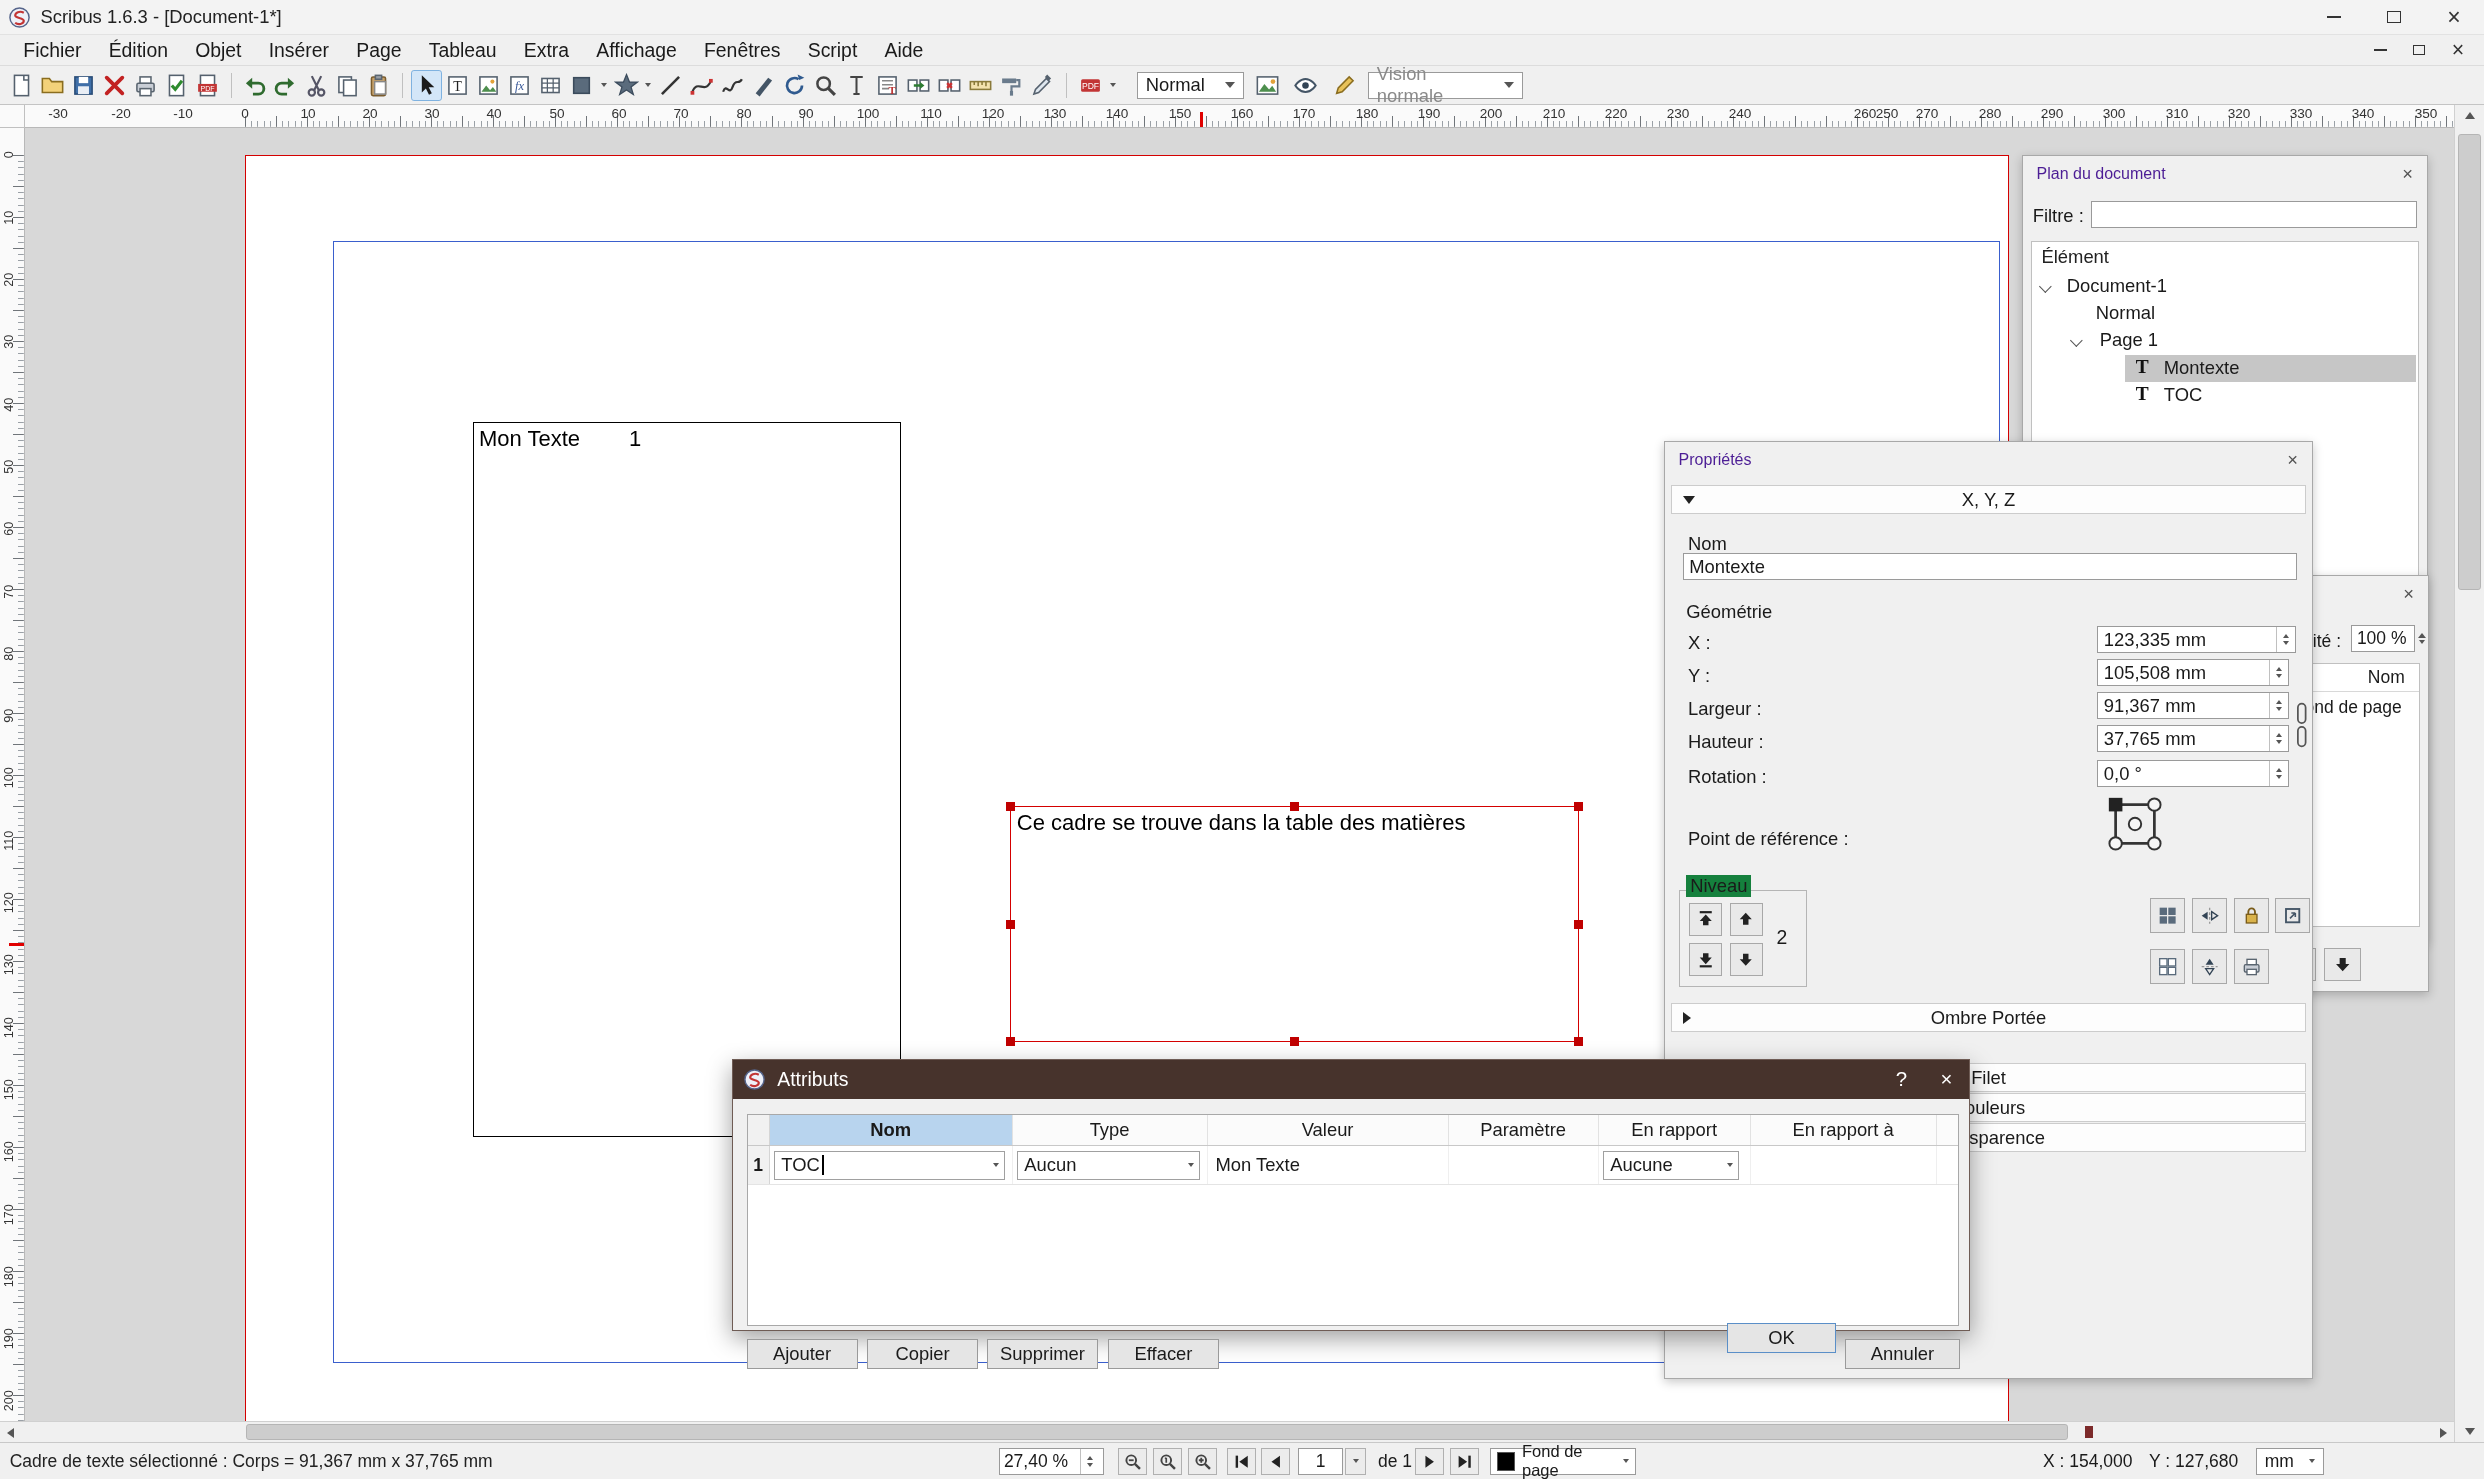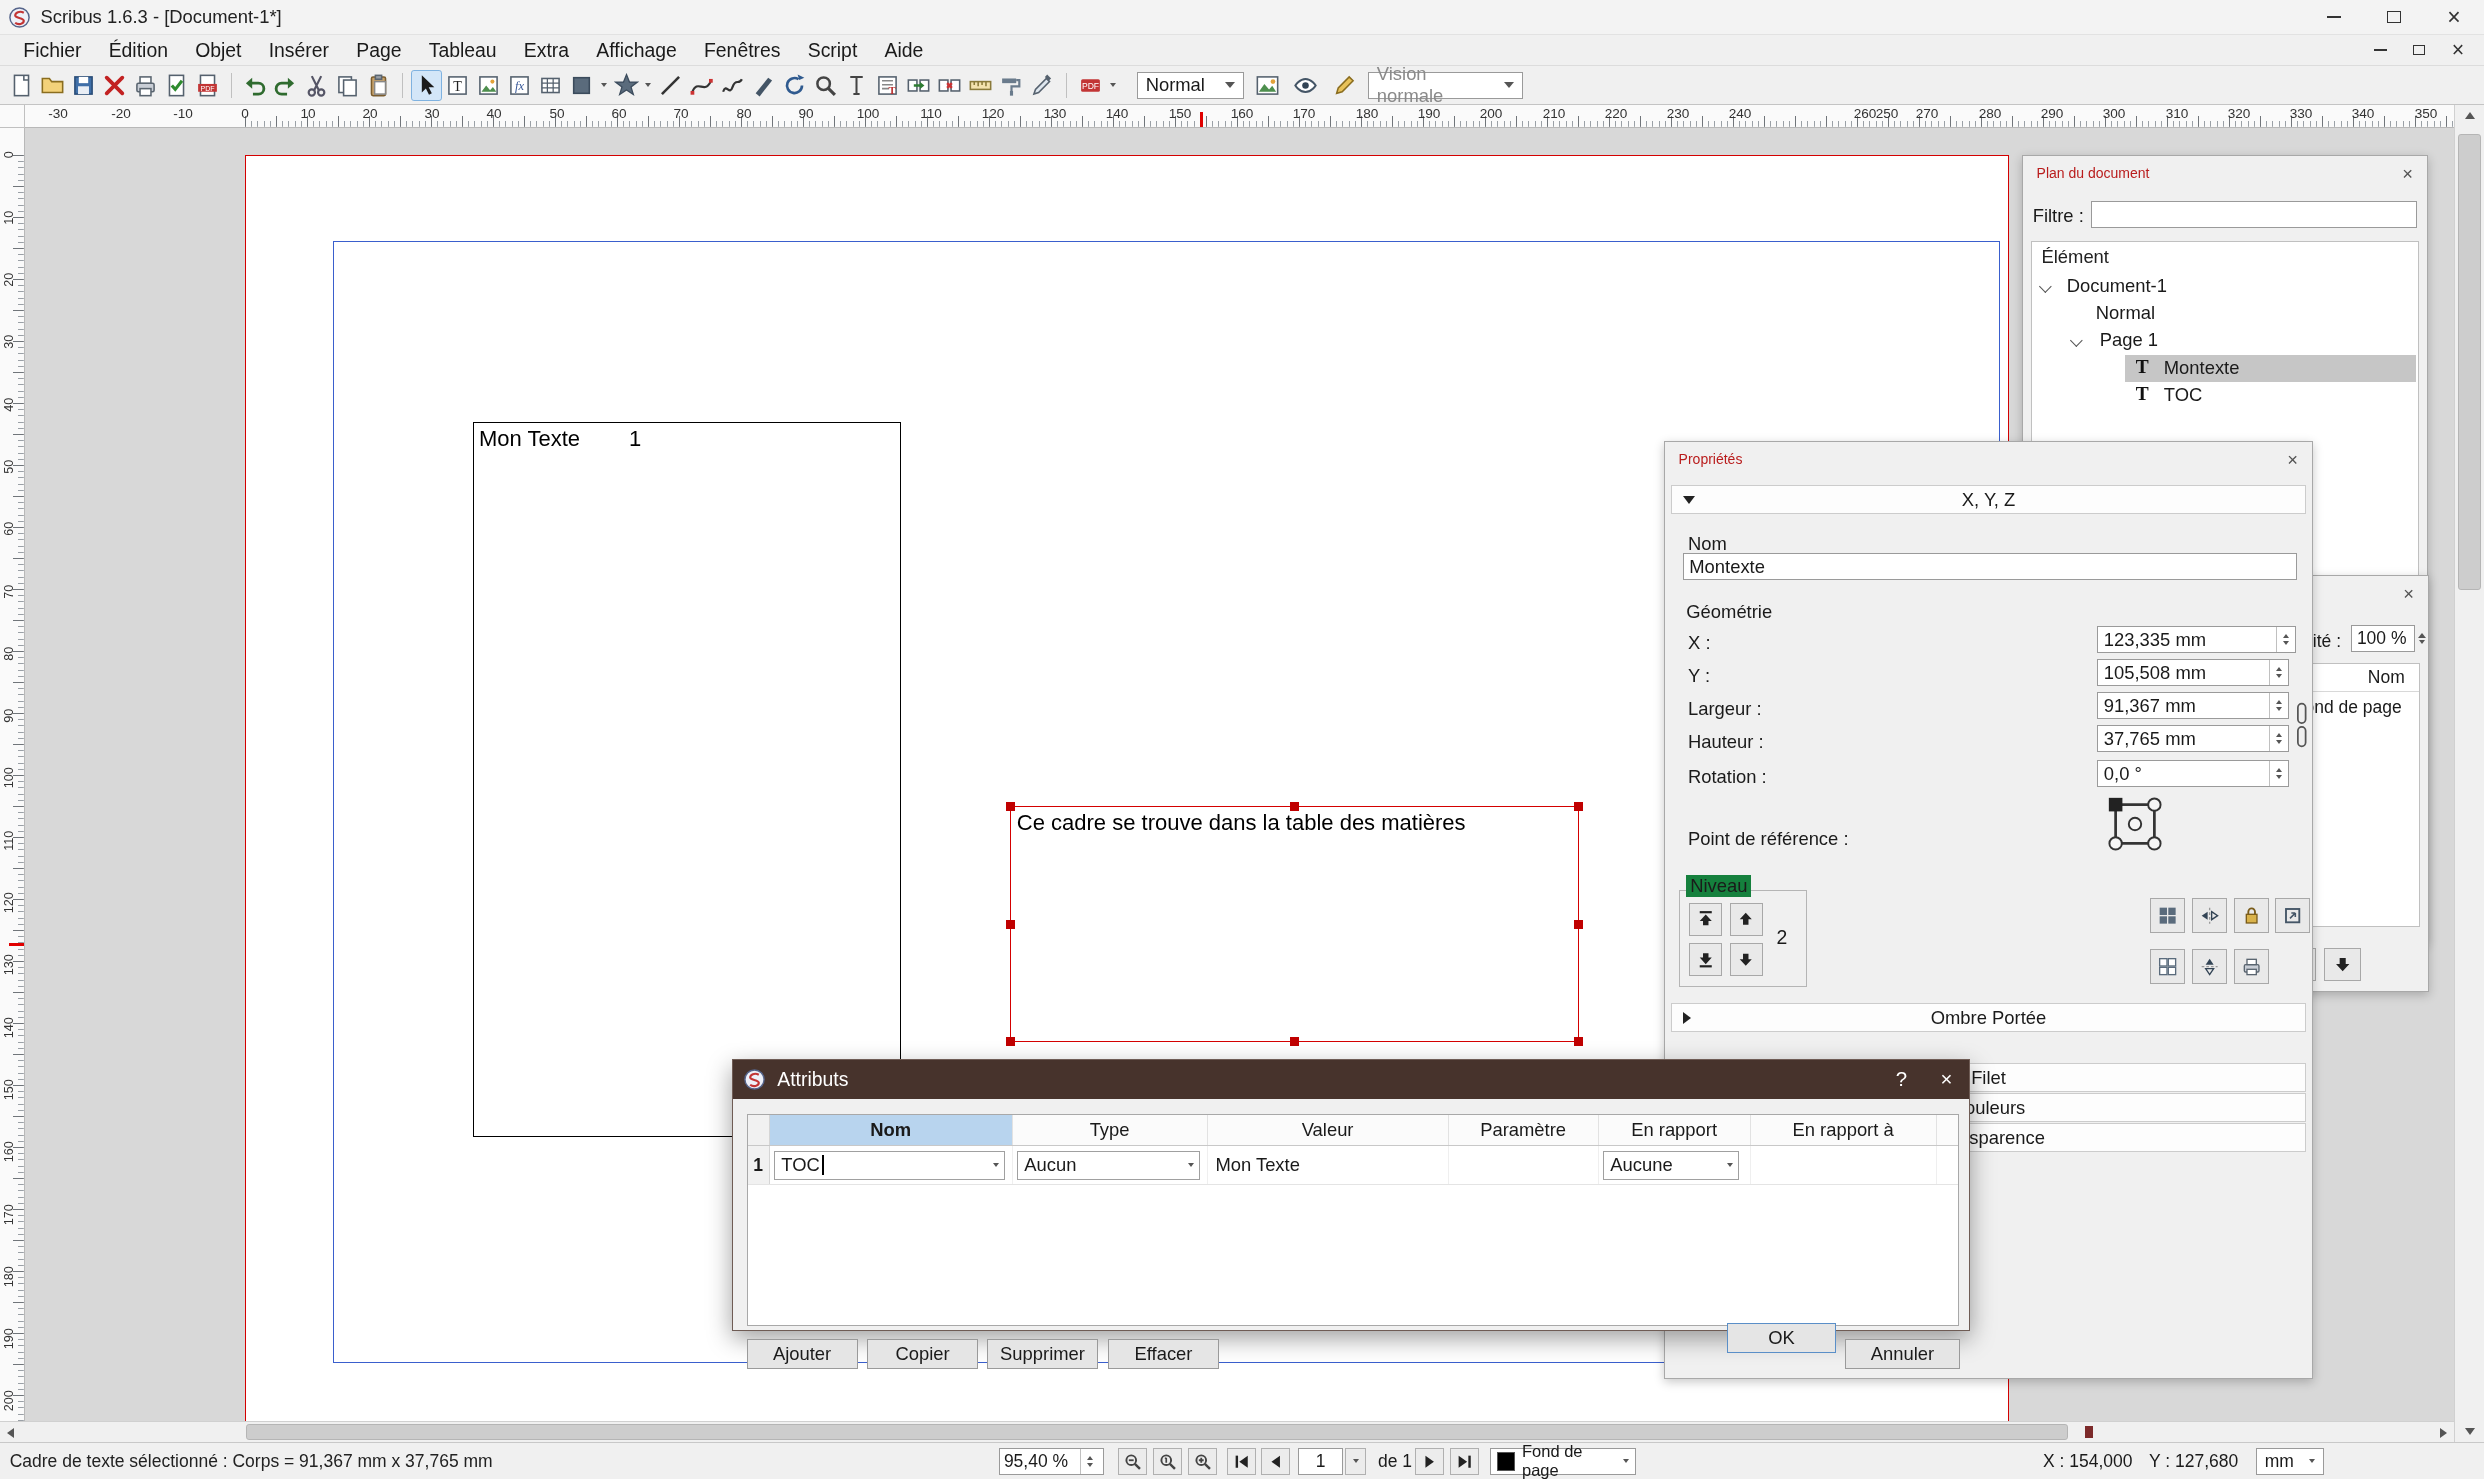--- a/index.html
+++ b/index.html
@@ -68,21 +68,21 @@
   #page{position:absolute;left:220px;top:27px;width:1764px;height:1378px;background:#fff;border:1px solid #d40000;}
   #margins{position:absolute;left:87px;top:85px;width:1667px;height:1122px;border:1px solid #3a5fcd;}
   .text-frame{position:absolute;font-size:22px;color:#000;}
   #frame1{left:227px;top:266px;width:428px;height:715px;border:1px solid #000;padding:2.9px 4.9px;}
   #frame1 .tabbed{position:absolute;left:155px;top:2.9px;}
   #frame2{left:764px;top:650px;width:569px;height:236px;border:1px solid #d40000;padding:2.9px 5.8px;}
   .handle{position:absolute;width:8.7px;height:8.7px;background:#c00000;}
 
   
   .panel{position:absolute;background:#f0f0f0;border:1px solid #a8a8a8;box-shadow:0 2.9px 9.7px rgba(0,0,0,.22);}
-  .panel-title{position:absolute;left:13.6px;top:8.7px;font-size:14px;color:#b91c1c;}
+  .panel-title{position:absolute;left:13.6px;top:8.7px;font-size:16px;color:#4c1d95;}
   .panel-close{position:absolute;top:6.8px;right:7.8px;width:23px;height:23px;display:flex;align-items:center;justify-content:center;font-size:18.4px;color:#555;}
 
   #outline-panel{left:2022px;top:155px;width:406px;height:788px;z-index:2;}
   #outline-panel .filter-label{position:absolute;left:9.7px;top:49px;font-size:18.4px;}
   #outline-panel .filter-input{position:absolute;left:68px;top:45px;right:9.7px;height:27px;background:#fff;border:1px solid #9a9a9a;}
   #outline-tree{position:absolute;left:7.8px;right:7.8px;top:85px;bottom:11.6px;background:#fff;border:1px solid #c0c0c0;overflow:hidden;}
   .tree-header{position:absolute;left:9.7px;top:3.9px;font-size:18.4px;color:#222;}
   .tree-row{position:absolute;left:0;right:0;height:27px;font-size:18.4px;}
   .tree-row .sel-bg{position:absolute;left:93px;right:1.9px;top:0;bottom:0;background:#c6c6c6;}
   .chev{position:absolute;top:8.7px;width:8.7px;height:8.7px;border-right:1.9px solid #555;border-bottom:1.9px solid #555;transform:rotate(45deg);}
@@ -871,21 +871,21 @@
     <div class="sb-thumb"></div>
     <div class="sb-arrow" style="left:3.9px;bottom:0">
         <span class="arr-d"></span>
       </div>
   </div>
 
   <div id="statusbar">
     <span class="sb-msg">Cadre de texte sélectionné : Corps = 91,367 mm x 37,765 mm</span>
 
     <div class="sb-box" style="left:999px;width:105px">
-      <span>95,40 %</span>
+      <span>27,40 %</span>
       <span class="spin" style="margin-left:auto">
           <span class="tri-up"></span>
           <span class="tri-down sm"></span>
         </span>
     </div>
     <div class="sb-btn" style="left:1118px">
       <svg viewBox="0 0 16 16">
           <circle cx="6.8" cy="6.8" r="4" fill="none" stroke="#444" stroke-width="1.6"></circle>
           <path d="M9.8 9.8L14 14" stroke="#444" stroke-width="2"></path>
           <path d="M4.8 6.8h4" stroke="#444" stroke-width="1.5"></path>

